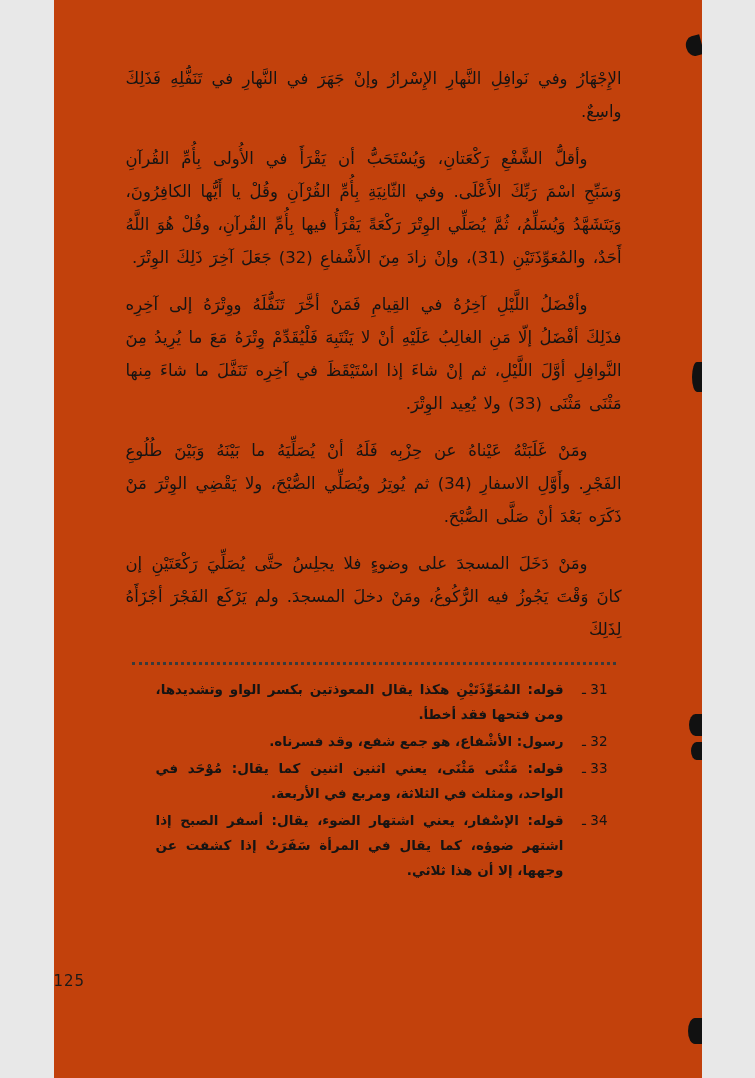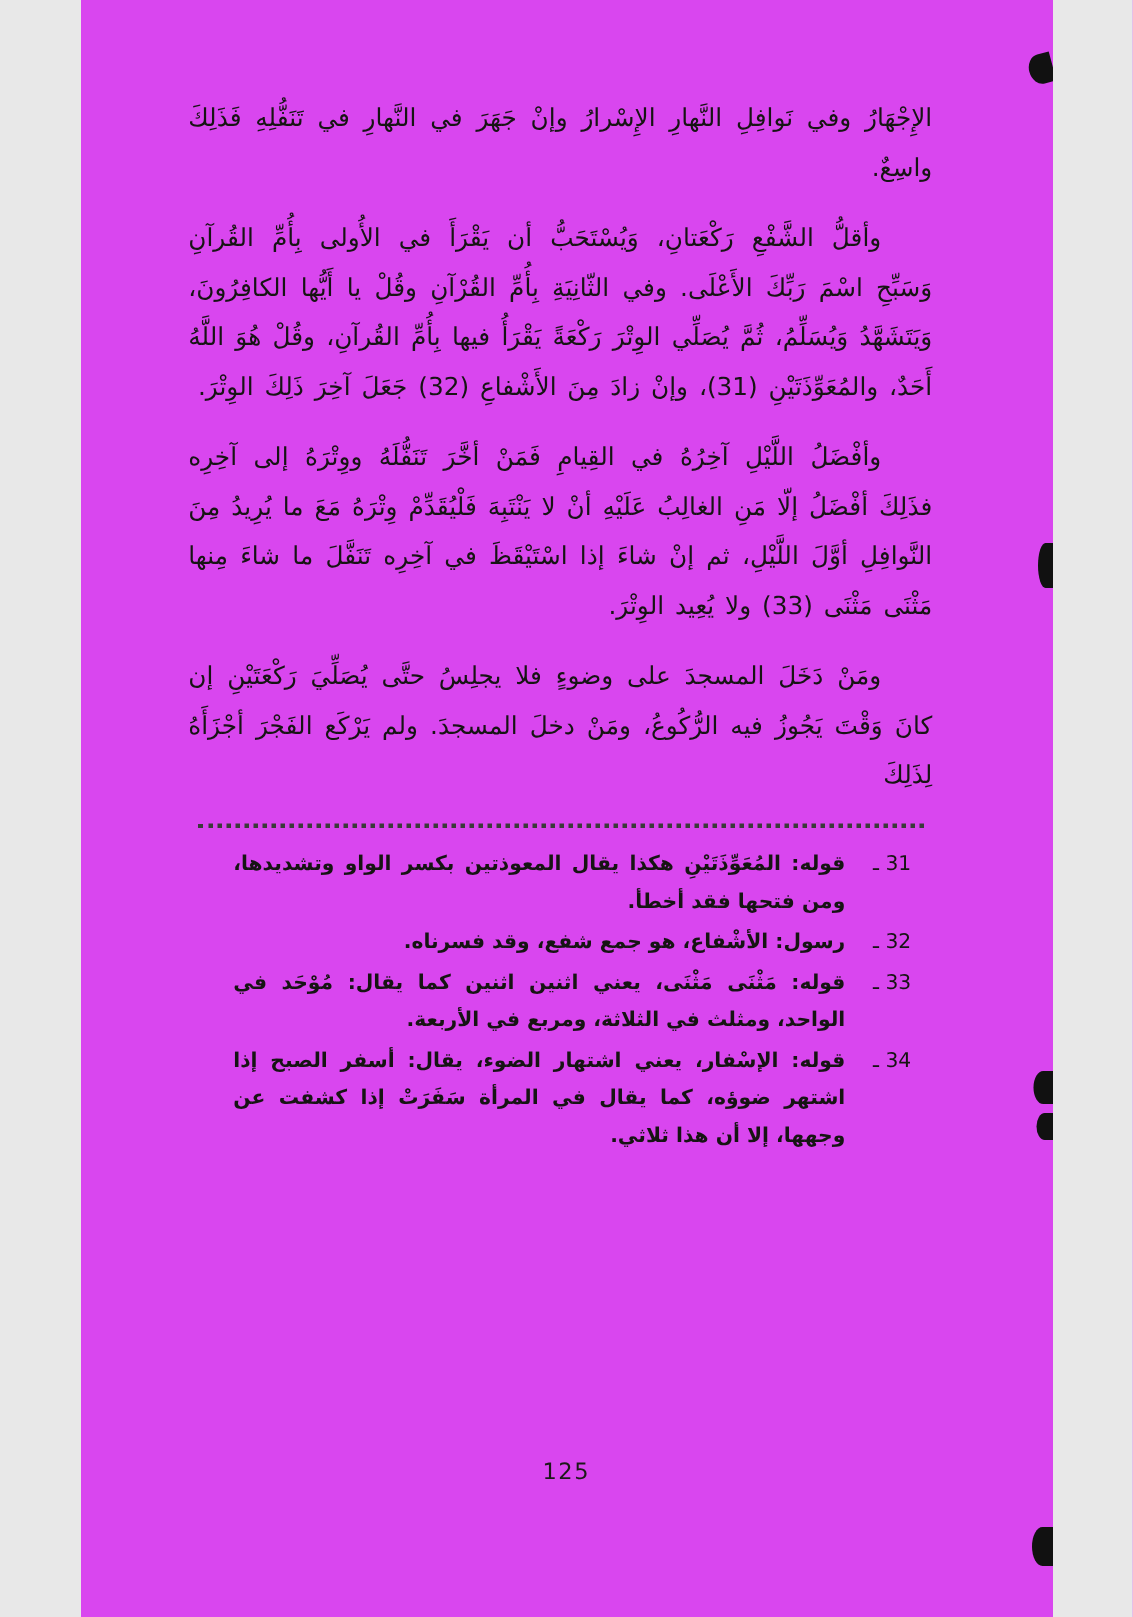--- a/index.html
+++ b/index.html
@@ -5,21 +5,21 @@
   html, body {
     margin: 0;
     padding: 0;
     background: #e8e8e8;
   }
   .page {
     position: relative;
     width: 648px;
     height: 1078px;
     margin: 0 auto;
-    background: #d946ef;
+    background: #c2410c;
     overflow: hidden;
     font-family: "DejaVu Sans", sans-serif;
     color: #161413;
     direction: rtl;
   }
   .content {
     position: absolute;
     top: 62px;
     right: 80px;
     left: 72px;
@@ -59,21 +59,21 @@
   }
   .footnote .fn-text {
     flex: 1;
     font-weight: bold;
   }
   .page-number {
     position: absolute;
     bottom: 88px;
     left: 0;
     right: 0;
-    text-align: center;
+    text-align: left;
     font-size: 15px;
     letter-spacing: 1px;
     color: #1c1a19;
   }
   
   .artifact {
     position: absolute;
     background: #111;
   }
   .artifact-1 { top: 36px;  right: 0; width: 16px; height: 20px; border-radius: 60% 0 0 60%; transform: rotate(-15deg); }
@@ -86,20 +86,21 @@
 <body>
 
 <div class="page">
 
   <div class="content">
 
     <div class="body-text">
       <p class="first">الإِجْهَارُ وفي نَوافِلِ النَّهارِ الإِسْرارُ وإنْ جَهَرَ في النَّهارِ في تَنَفُّلِهِ فَذَلِكَ واسِعٌ.</p>
       <p>وأقلُّ الشَّفْعِ رَكْعَتانِ، وَيُسْتَحَبُّ أن يَقْرَأَ في الأُولى بِأُمِّ القُرآنِ وَسَبِّحِ اسْمَ رَبِّكَ الأَعْلَى. وفي الثّانِيَةِ بِأُمِّ القُرْآنِ وقُلْ يا أَيُّها الكافِرُونَ، وَيَتَشَهَّدُ وَيُسَلِّمُ، ثُمَّ يُصَلِّي الوِتْرَ رَكْعَةً يَقْرَأُ فيها بِأُمِّ القُرآنِ، وقُلْ هُوَ اللَّهُ أَحَدٌ، والمُعَوِّذَتَيْنِ (31)، وإنْ زادَ مِنَ الأَشْفاعِ (32) جَعَلَ آخِرَ ذَلِكَ الوِتْرَ.</p>
       <p>وأفْضَلُ اللَّيْلِ آخِرُهُ في القِيامِ فَمَنْ أخَّرَ تَنَفُّلَهُ ووِتْرَهُ إلى آخِرِه فذَلِكَ أفْضَلُ إلّا مَنِ الغالِبُ عَلَيْهِ أنْ لا يَنْتَبِهَ فَلْيُقَدِّمْ وِتْرَهُ مَعَ ما يُرِيدُ مِنَ النَّوافِلِ أوَّلَ اللَّيْلِ، ثم إنْ شاءَ إذا اسْتَيْقَظَ في آخِرِه تَنَفَّلَ ما شاءَ مِنها مَثْنَى مَثْنَى (33) ولا يُعِيد الوِتْرَ.</p>
+      <p>ومَنْ غَلَبَتْهُ عَيْناهُ عن حِزْبِه فَلَهُ أنْ يُصَلِّيَهُ ما بَيْنَهُ وَبَيْنَ طُلُوعِ الفَجْرِ. وأَوَّلِ الاسفارِ (34) ثم يُوتِرُ ويُصَلِّي الصُّبْحَ، ولا يَقْضِي الوِتْرَ مَنْ ذَكَرَه بَعْدَ أنْ صَلَّى الصُّبْحَ.</p>
       <p>ومَنْ دَخَلَ المسجدَ على وضوءٍ فلا يجلِسُ حتَّى يُصَلِّيَ رَكْعَتَيْنِ إن كانَ وَقْتَ يَجُوزُ فيه الرُّكُوعُ، ومَنْ دخلَ المسجدَ. ولم يَرْكَع الفَجْرَ أجْزَأَهُ لِذَلِكَ</p>
     </div>
 
     <hr class="footnote-separator">
 
     <div class="footnotes">
       <div class="footnote">
         <span class="fn-label">31 ـ</span>
         <span class="fn-text">قوله: المُعَوِّذَتَيْنِ هكذا يقال المعوذتين بكسر الواو وتشديدها، ومن فتحها فقد أخطأ.</span>
       </div>

